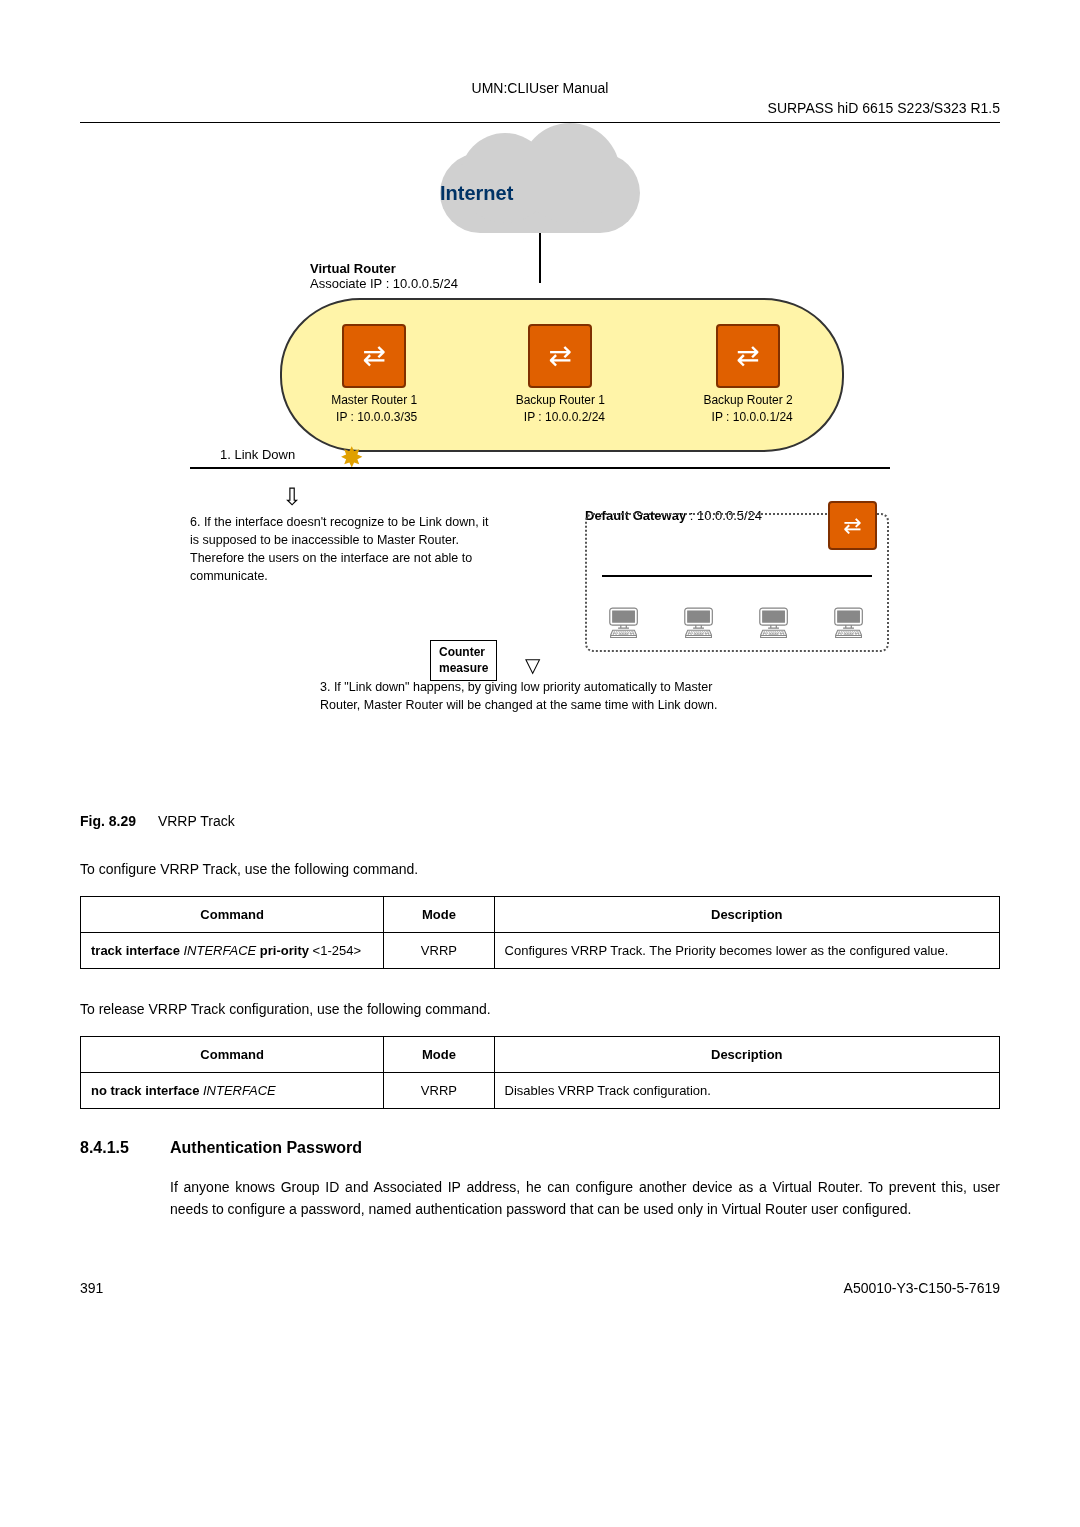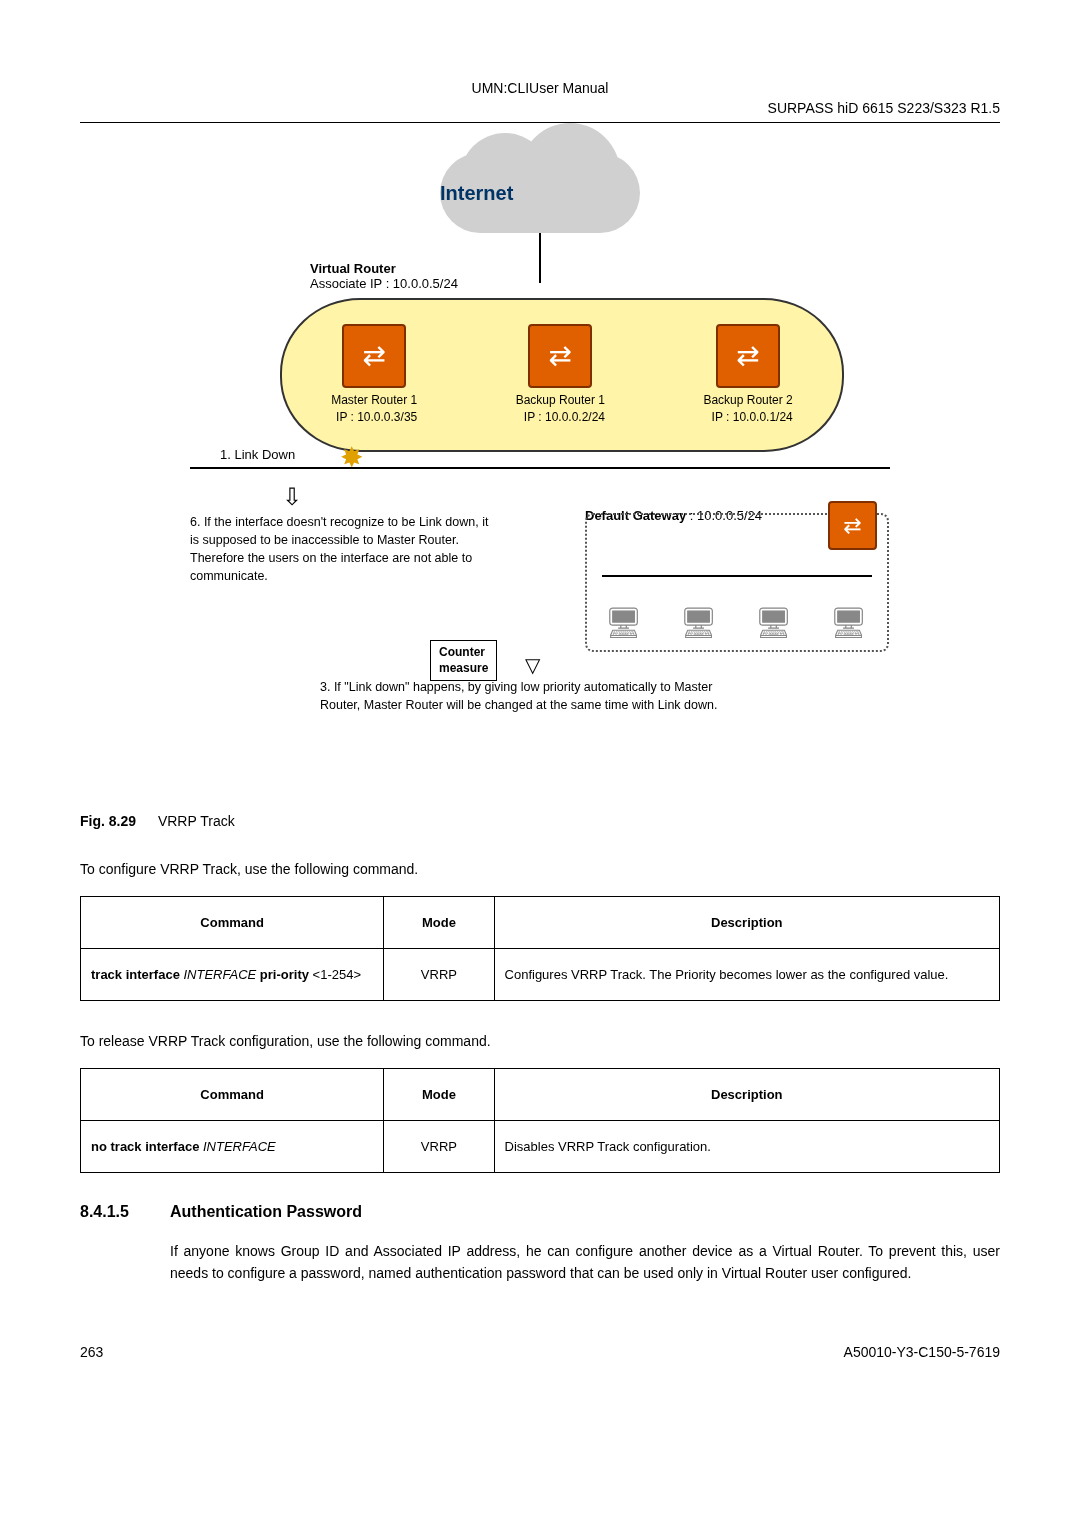--- a/index.html
+++ b/index.html
@@ -250,21 +250,21 @@
     line-height: 1.5;
   }
   table.cmd {
     border-collapse: collapse;
     width: 100%;
     margin-bottom: 30px;
     font-size: 13px;
   }
   table.cmd th, table.cmd td {
     border: 1px solid #000;
-    padding: 18px 10px;
+    padding: 10px 10px;
     vertical-align: middle;
   }
   table.cmd th {
     text-align: center;
     font-weight: bold;
   }
   .col-cmd { width: 33%; }
   .col-mode { width: 12%; text-align: center; }
   .col-desc { width: 55%; text-align: justify; }
   .italic { font-style: italic; }
@@ -407,17 +407,17 @@
   </tbody>
     </table>
 
   <div class="section-heading">
     <div class="section-num">8.4.1.5</div>
     <div>Authentication Password</div>
   </div>
   <div style="margin-left:90px" class="section-body">If anyone knows Group ID and Associated IP address, he can configure another device as a Virtual Router. To prevent this, user needs to configure a password, named authentication password that can be used only in Virtual Router user configured.</div>
 
   <div class="footer-row">
-    <div>263</div>
+    <div>391</div>
     <div>A50010-Y3-C150-5-7619</div>
   </div>
 
 </div>
 
 </body></html>

